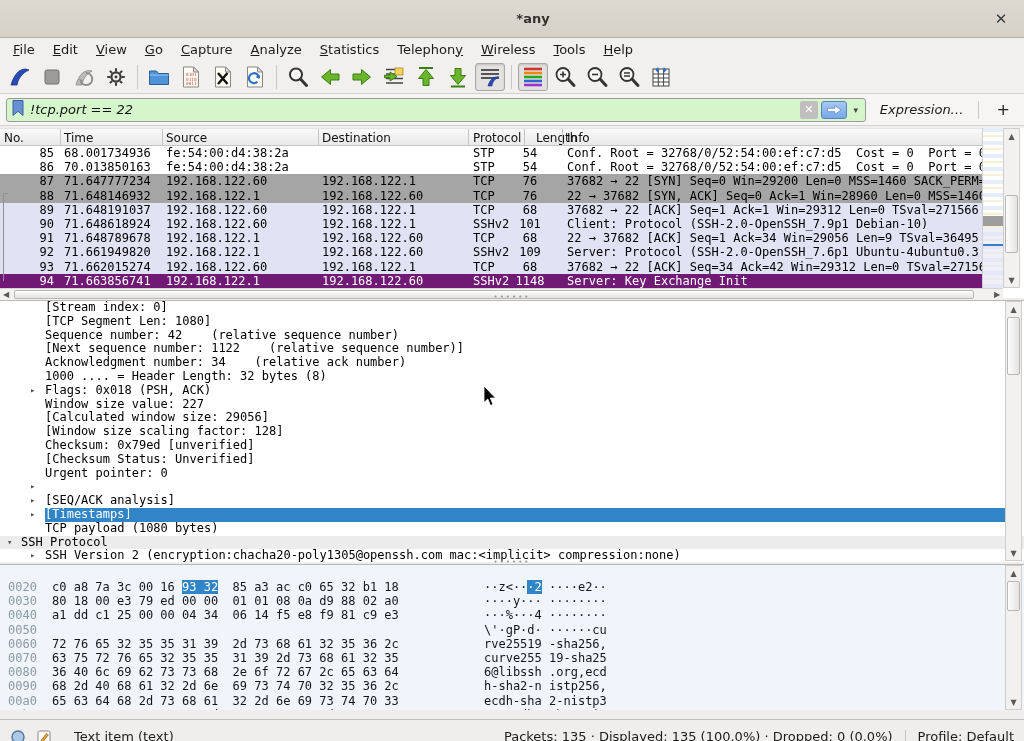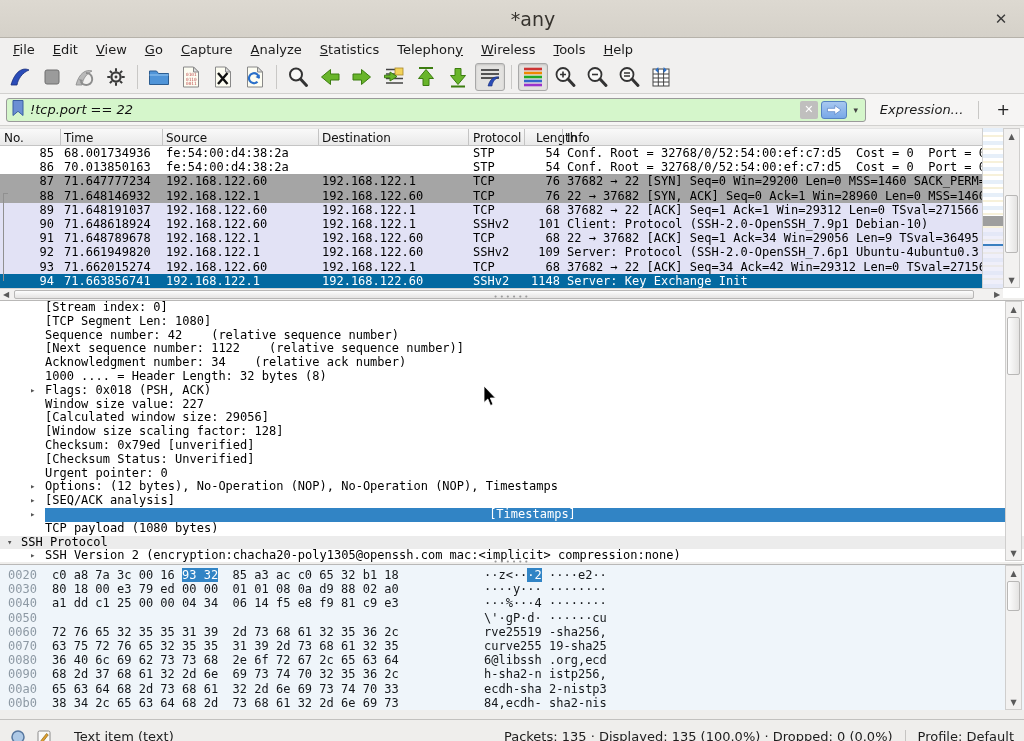--- a/index.html
+++ b/index.html
@@ -4,21 +4,21 @@
 <style>
   * { margin:0; padding:0; box-sizing:border-box; }
   html,body { width:1024px; height:741px; overflow:hidden; }
   body { font-family:"DejaVu Sans", sans-serif; font-size:13px; background:#efeeec; }
   .window { position:relative; width:1024px; height:741px; background:#efeeec; overflow:hidden; }
 
   
   .titlebar { position:absolute; left:0; top:0; width:1024px; height:38px;
     background:linear-gradient(#ddd9d1,#d5d1c9); border-bottom:1px solid #b6b2aa;
     display:flex; align-items:center; justify-content:center; }
-  .titlebar .title { font-weight:normal; color:#36332e; font-size:19px;margin-left:42px; }
+  .titlebar .title { font-weight:bold; color:#36332e; font-size:13px;margin-left:42px; }
   .titlebar .closebtn { position:absolute; right:12px; top:8px; width:22px; height:22px;
     display:flex; align-items:center; justify-content:center;
     color:#3a3a3a; font-weight:bold; font-size:15px; cursor:default; }
 
   
   .menubar { position:absolute; left:0; top:38px; width:1024px; height:22px;
     background:#f1f0ef; display:flex; align-items:center; padding-left:4px; }
   .menubar .mitem { padding:2px 9px; color:#1b1b1b; }
   .menubar u { text-decoration:underline; }
 
@@ -57,26 +57,26 @@
   .plheader .csep { position:absolute; top:0; width:1px; height:18px; background:#c4c4c4; }
   .plrows { position:absolute; left:0; top:18px; width:982px; height:142px; overflow:hidden;
     font-family:"DejaVu Sans Mono", monospace; font-size:12px; }
   .prow { position:relative; width:982px; height:14.2px; white-space:nowrap; overflow:hidden; }
   .prow span { position:absolute; top:0; line-height:14.2px; overflow:hidden; white-space:pre; }
   .c-no { left:0; width:54px; text-align:right; }
   .c-time { left:64px; width:100px; }
   .c-src { left:166px; width:152px; }
   .c-dst { left:322px; width:146px; }
   .c-proto { left:473px; width:50px; }
-  .c-len { left:500px; width:60px; text-align:right; }
+  .c-len { left:500px; width:60px; text-align:center; }
   .c-info { left:567px; width:415px; }
   .prow.plain { background:#fff; color:#000; }
   .prow.gray { background:#a5a5a5; color:#000; }
   .prow.lav { background:#e2e2f5; color:#000; }
-  .prow.sel { background:#0369a1; color:#fff; }
+  .prow.sel { background:#701a75; color:#fff; }
   .relline { position:absolute; left:3px; top:65px; width:1px; height:88px; background:#909090; }
   .relline:before { content:""; position:absolute; left:0; top:0; width:5px; height:1px; background:#909090; }
 
   
   .minimap { position:absolute; left:982px; top:0; width:21px; height:170px; border-left:1px solid #d0d0d0;
     background:repeating-linear-gradient(180deg,#e6eff9 0 4px,#ffffff 4px 7px,#f7f1da 7px 9px,#ffffff 9px 13px); }
   .minimap .grayband { position:absolute; left:0; top:88px; width:21px; height:10px; background:#9e9e9e; }
   .minimap .blueline { position:absolute; left:0; top:116px; width:21px; height:2px; background:#3a7fc0; }
   .minimap .lavband { position:absolute; left:0; top:100px; width:21px; height:60px; background:rgba(226,226,245,.55); }
 
@@ -93,31 +93,31 @@
   .hsb .thumb { position:absolute; left:14px; top:1px; width:960px; height:9px;
     background:linear-gradient(#fdfdfd,#e4e3e2); border:1px solid #b8b7b6; border-radius:2px; }
 
   
   .splitter { position:absolute; left:0; width:1024px; height:4px; display:flex; align-items:center; justify-content:center; }
   .splitter .dots { color:#9a9a9a; font-size:7px; letter-spacing:2px; line-height:4px; }
 
   
   .detailpane { position:absolute; left:0; top:300px; width:1024px; height:262px; background:#fff;
     border-top:1px solid #b9b8b7; overflow:hidden; font-family:"DejaVu Sans Mono", monospace; font-size:12px; color:#000; }
-  .drow { position:relative; width:1024px; height:13.8px; line-height:13.8px; white-space:pre;text-align:center; }
+  .drow { position:relative; width:1024px; height:13.8px; line-height:13.8px; white-space:pre; }
   .drow .arr { position:absolute; color:#555; font-size:9px; top:0; }
   .drow .txt { position:absolute; top:0; white-space:pre; }
   .drow.lvl1 .arr { left:30px; } .drow.lvl1 .txt { left:45px; }
   .drow.lvl0 .arr { left:7px; } .drow.lvl0 .txt { left:21px; }
   .drow.shaded { background:#ececec; }
   .drow.sel .txt { background:#3184c5; color:#fff; right:4px; }
 
   
   .hexpane { position:absolute; left:0; top:564px; width:1024px; height:146px; background:#eff5fa;
-    border-top:1px solid #b9b8b7; overflow:hidden; font-family:"DejaVu Sans Mono", monospace; font-size:12px; padding-top:3px;text-align:right; }
+    border-top:1px solid #b9b8b7; overflow:hidden; font-family:"DejaVu Sans Mono", monospace; font-size:12px; padding-top:15px;text-align:right; }
   .hrow { position:relative; height:14.2px; line-height:14.2px; white-space:pre; color:#14171a; }
   .hrow .off { position:absolute; left:8px; color:#8d99a4; }
   .hrow .bytes { position:absolute; left:52px; }
   .hrow .ascii { position:absolute; left:484px; }
   .hl { background:#3184c5; color:#fff; }
 
   
   .statusbar { position:absolute; left:0; top:719px; width:1024px; height:34px; background:#efeeec;
     border-top:1px solid #c2c1bf; display:flex; align-items:center; font-size:13px; color:#1c1c1c; }
   .statusbar .sicon { margin-left:10px; display:flex; align-items:center; }
@@ -463,21 +463,21 @@
       <div class="drow lvl1"><span class="txt">[Next sequence number: 1122    (relative sequence number)]</span></div>
       <div class="drow lvl1"><span class="txt">Acknowledgment number: 34    (relative ack number)</span></div>
       <div class="drow lvl1"><span class="txt">1000 .... = Header Length: 32 bytes (8)</span></div>
       <div class="drow lvl1"><span class="arr">▸</span><span class="txt">Flags: 0x018 (PSH, ACK)</span></div>
       <div class="drow lvl1"><span class="txt">Window size value: 227</span></div>
       <div class="drow lvl1"><span class="txt">[Calculated window size: 29056]</span></div>
       <div class="drow lvl1"><span class="txt">[Window size scaling factor: 128]</span></div>
       <div class="drow lvl1"><span class="txt">Checksum: 0x79ed [unverified]</span></div>
       <div class="drow lvl1"><span class="txt">[Checksum Status: Unverified]</span></div>
       <div class="drow lvl1"><span class="txt">Urgent pointer: 0</span></div>
-      <div class="drow lvl1"><span class="arr">▸</span><span class="txt">Options: (12 bytes), No-Operation (NOP), No-Operation (NOP), Timestamps</span></div>
+      <div class="drow lvl1"><span class="arr">▸</span></div>
       <div class="drow lvl1"><span class="arr">▸</span><span class="txt">[SEQ/ACK analysis]</span></div>
       <div class="drow lvl1 sel"><span class="arr">▸</span><span class="txt">[Timestamps]</span></div>
       <div class="drow lvl1"><span class="txt">TCP payload (1080 bytes)</span></div>
       <div class="drow lvl0 shaded"><span class="arr">▾</span><span class="txt">SSH Protocol</span></div>
       <div class="drow lvl1"><span class="arr">▸</span><span class="txt">SSH Version 2 (encryption:chacha20-poly1305@openssh.com mac:&lt;implicit&gt; compression:none)</span></div>
     </div>
   <div class="vsb" style="left:1005px; top:301px; height:260px;">
     <span class="arr up">▲</span>
     <span class="thumb" style="top:15px; height:58px;"></span>
     <span class="arr dn">▼</span>
@@ -488,21 +488,21 @@
     </div>
 
   <div class="hexpane" id="hexpane">
       <div class="hrow"><span class="off">0020</span><span class="bytes">c0 a8 7a 3c 00 16 <span class="hl">93 32</span>  85 a3 ac c0 65 32 b1 18</span><span class="ascii">··z&lt;··<span class="hl">·2</span> ····e2··</span></div>
       <div class="hrow"><span class="off">0030</span><span class="bytes">80 18 00 e3 79 ed 00 00  01 01 08 0a d9 88 02 a0</span><span class="ascii">····y··· ········</span></div>
       <div class="hrow"><span class="off">0040</span><span class="bytes">a1 dd c1 25 00 00 04 34  06 14 f5 e8 f9 81 c9 e3</span><span class="ascii">···%···4 ········</span></div>
       <div class="hrow"><span class="off">0050</span><span class="ascii">\'·gP·d· ······cu</span></div>
       <div class="hrow"><span class="off">0060</span><span class="bytes">72 76 65 32 35 35 31 39  2d 73 68 61 32 35 36 2c</span><span class="ascii">rve25519 -sha256,</span></div>
       <div class="hrow"><span class="off">0070</span><span class="bytes">63 75 72 76 65 32 35 35  31 39 2d 73 68 61 32 35</span><span class="ascii">curve255 19-sha25</span></div>
       <div class="hrow"><span class="off">0080</span><span class="bytes">36 40 6c 69 62 73 73 68  2e 6f 72 67 2c 65 63 64</span><span class="ascii">6@libssh .org,ecd</span></div>
-      <div class="hrow"><span class="off">0090</span><span class="bytes">68 2d 37 68 61 32 2d 6e  69 73 74 70 32 35 36 2c</span><span class="ascii">h-sha2-n istp256,</span></div>
+      <div class="hrow"><span class="off">0090</span><span class="bytes">68 2d 40 68 61 32 2d 6e  69 73 74 70 32 35 36 2c</span><span class="ascii">h-sha2-n istp256,</span></div>
       <div class="hrow"><span class="off">00a0</span><span class="bytes">65 63 64 68 2d 73 68 61  32 2d 6e 69 73 74 70 33</span><span class="ascii">ecdh-sha 2-nistp3</span></div>
       <div class="hrow"><span class="off">00b0</span><span class="bytes">38 34 2c 65 63 64 68 2d  73 68 61 32 2d 6e 69 73</span><span class="ascii">84,ecdh- sha2-nis</span></div>
     </div>
   <div class="vsb" style="left:1005px; top:565px; height:145px;">
     <span class="arr up">▲</span>
     <span class="thumb" style="top:15px; height:30px;"></span>
     <span class="arr dn">▼</span>
   </div>
 
   <div class="statusbar">

